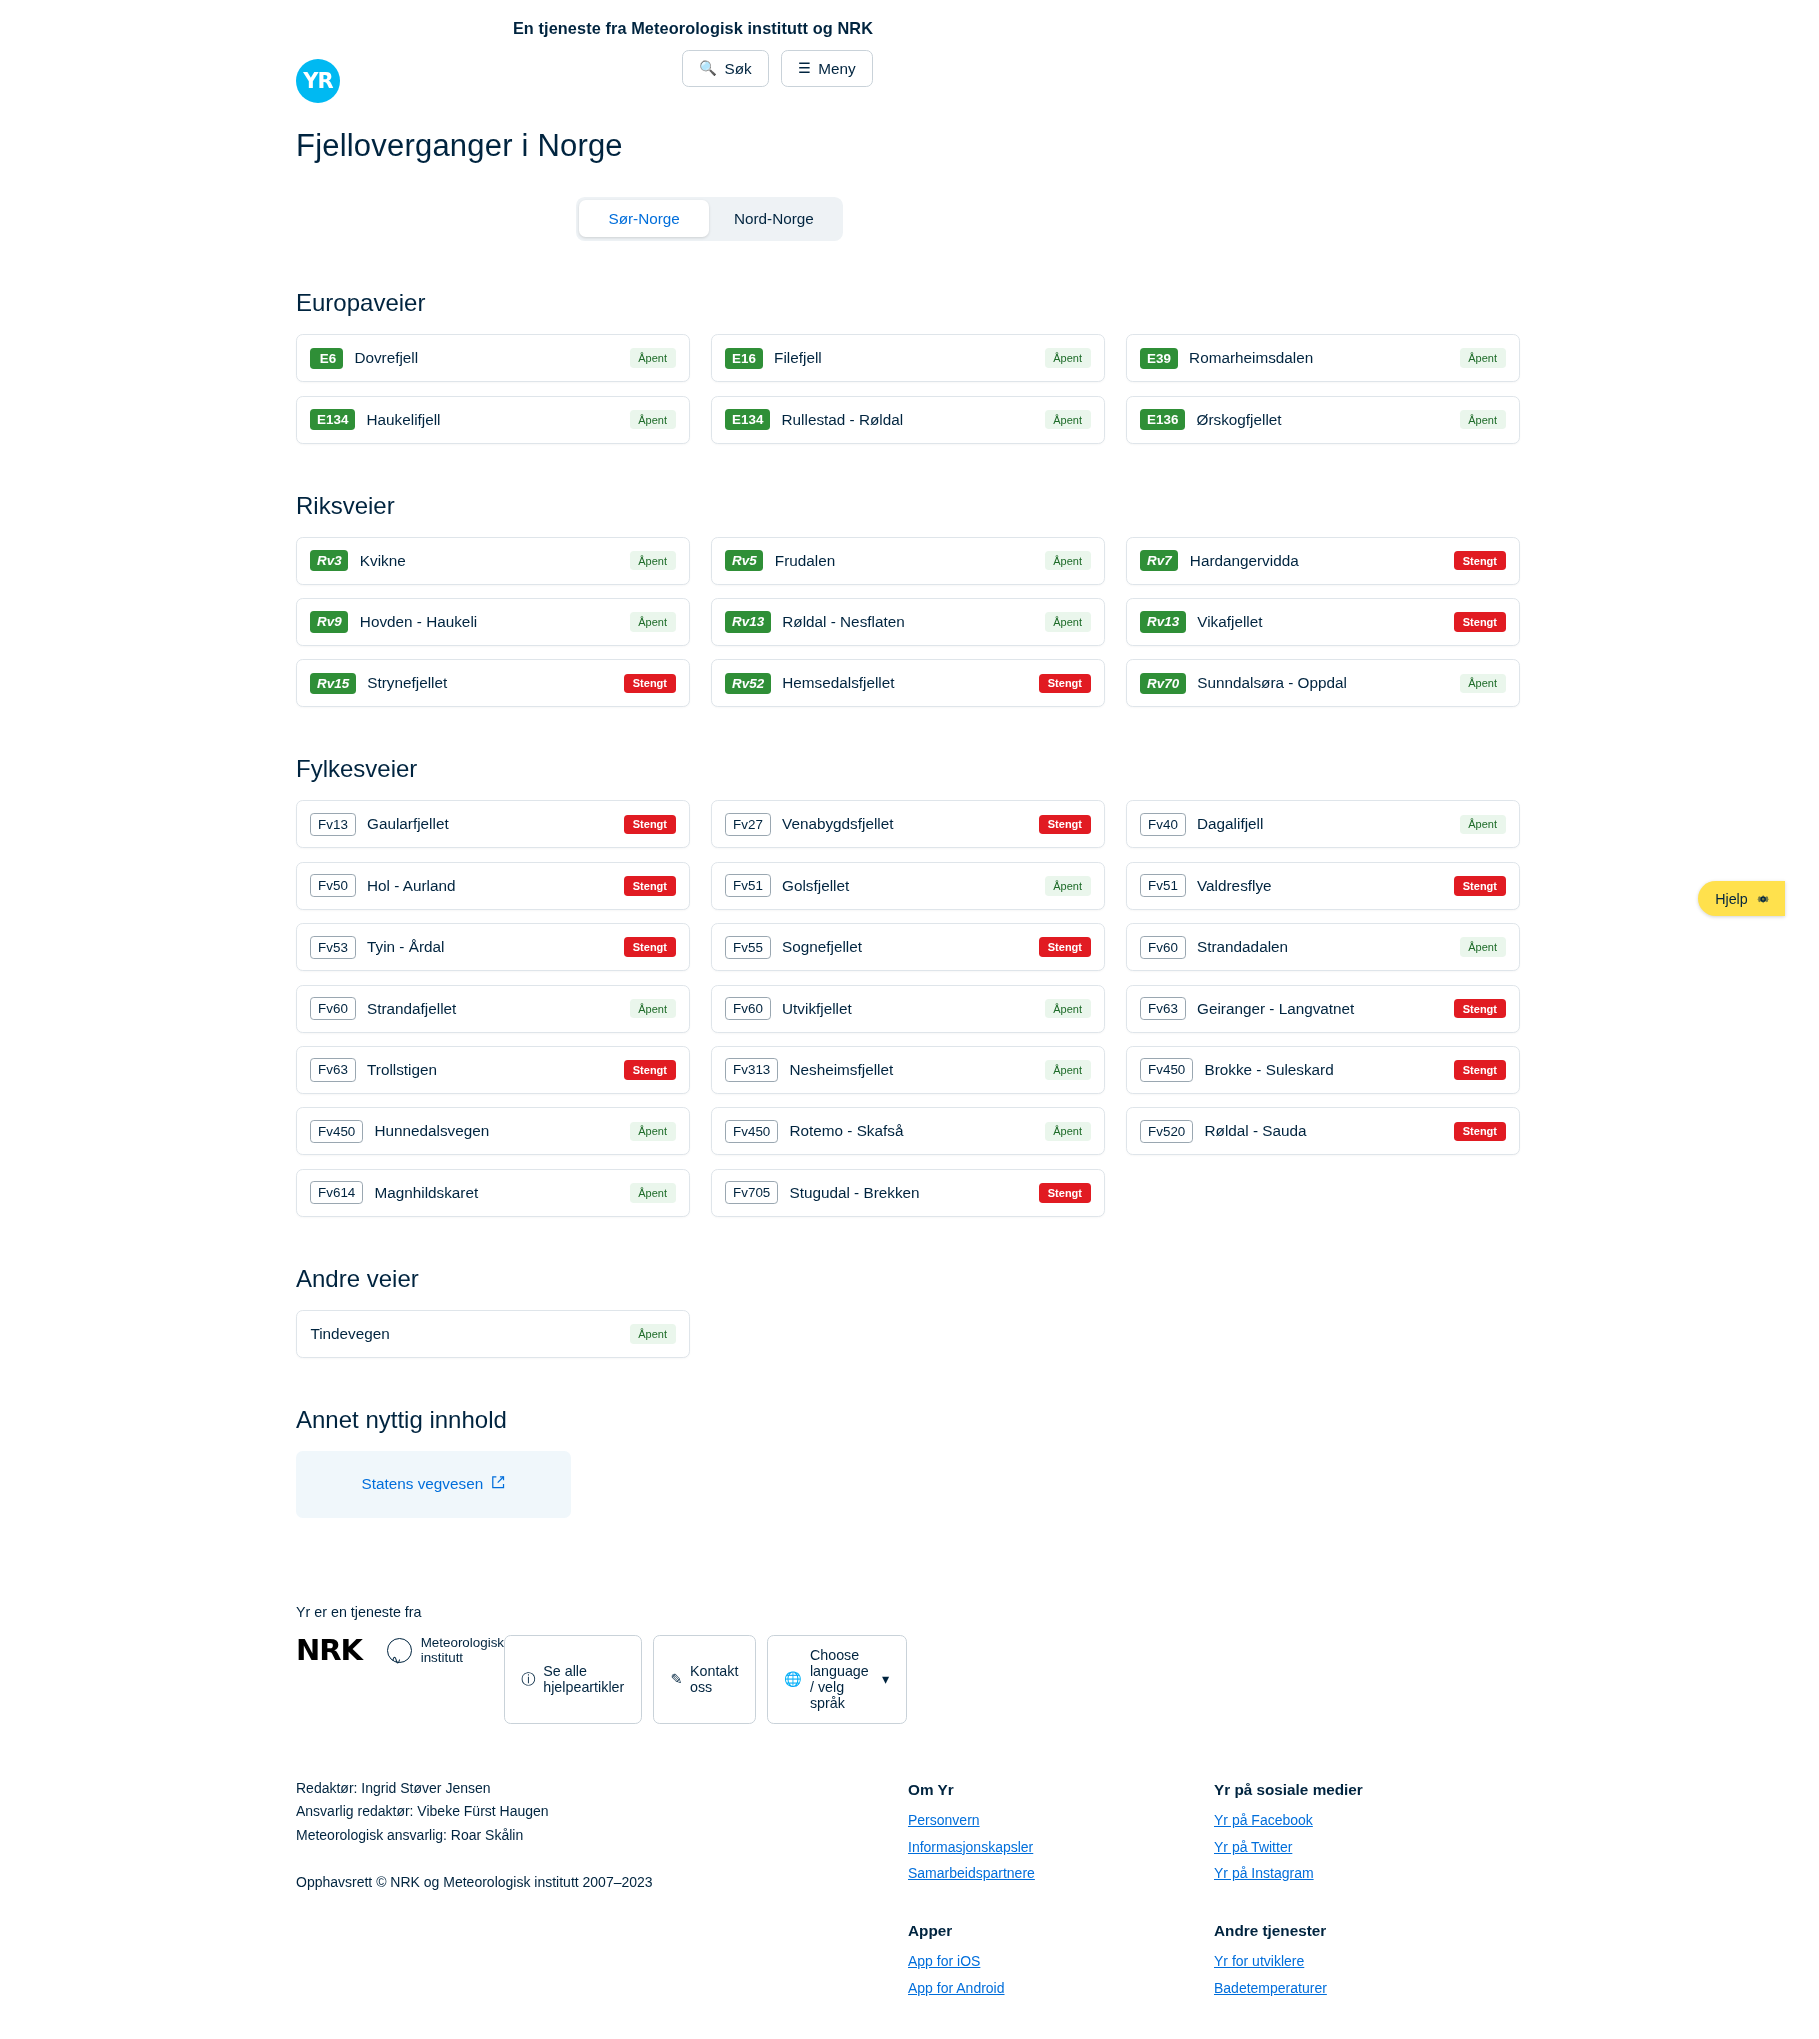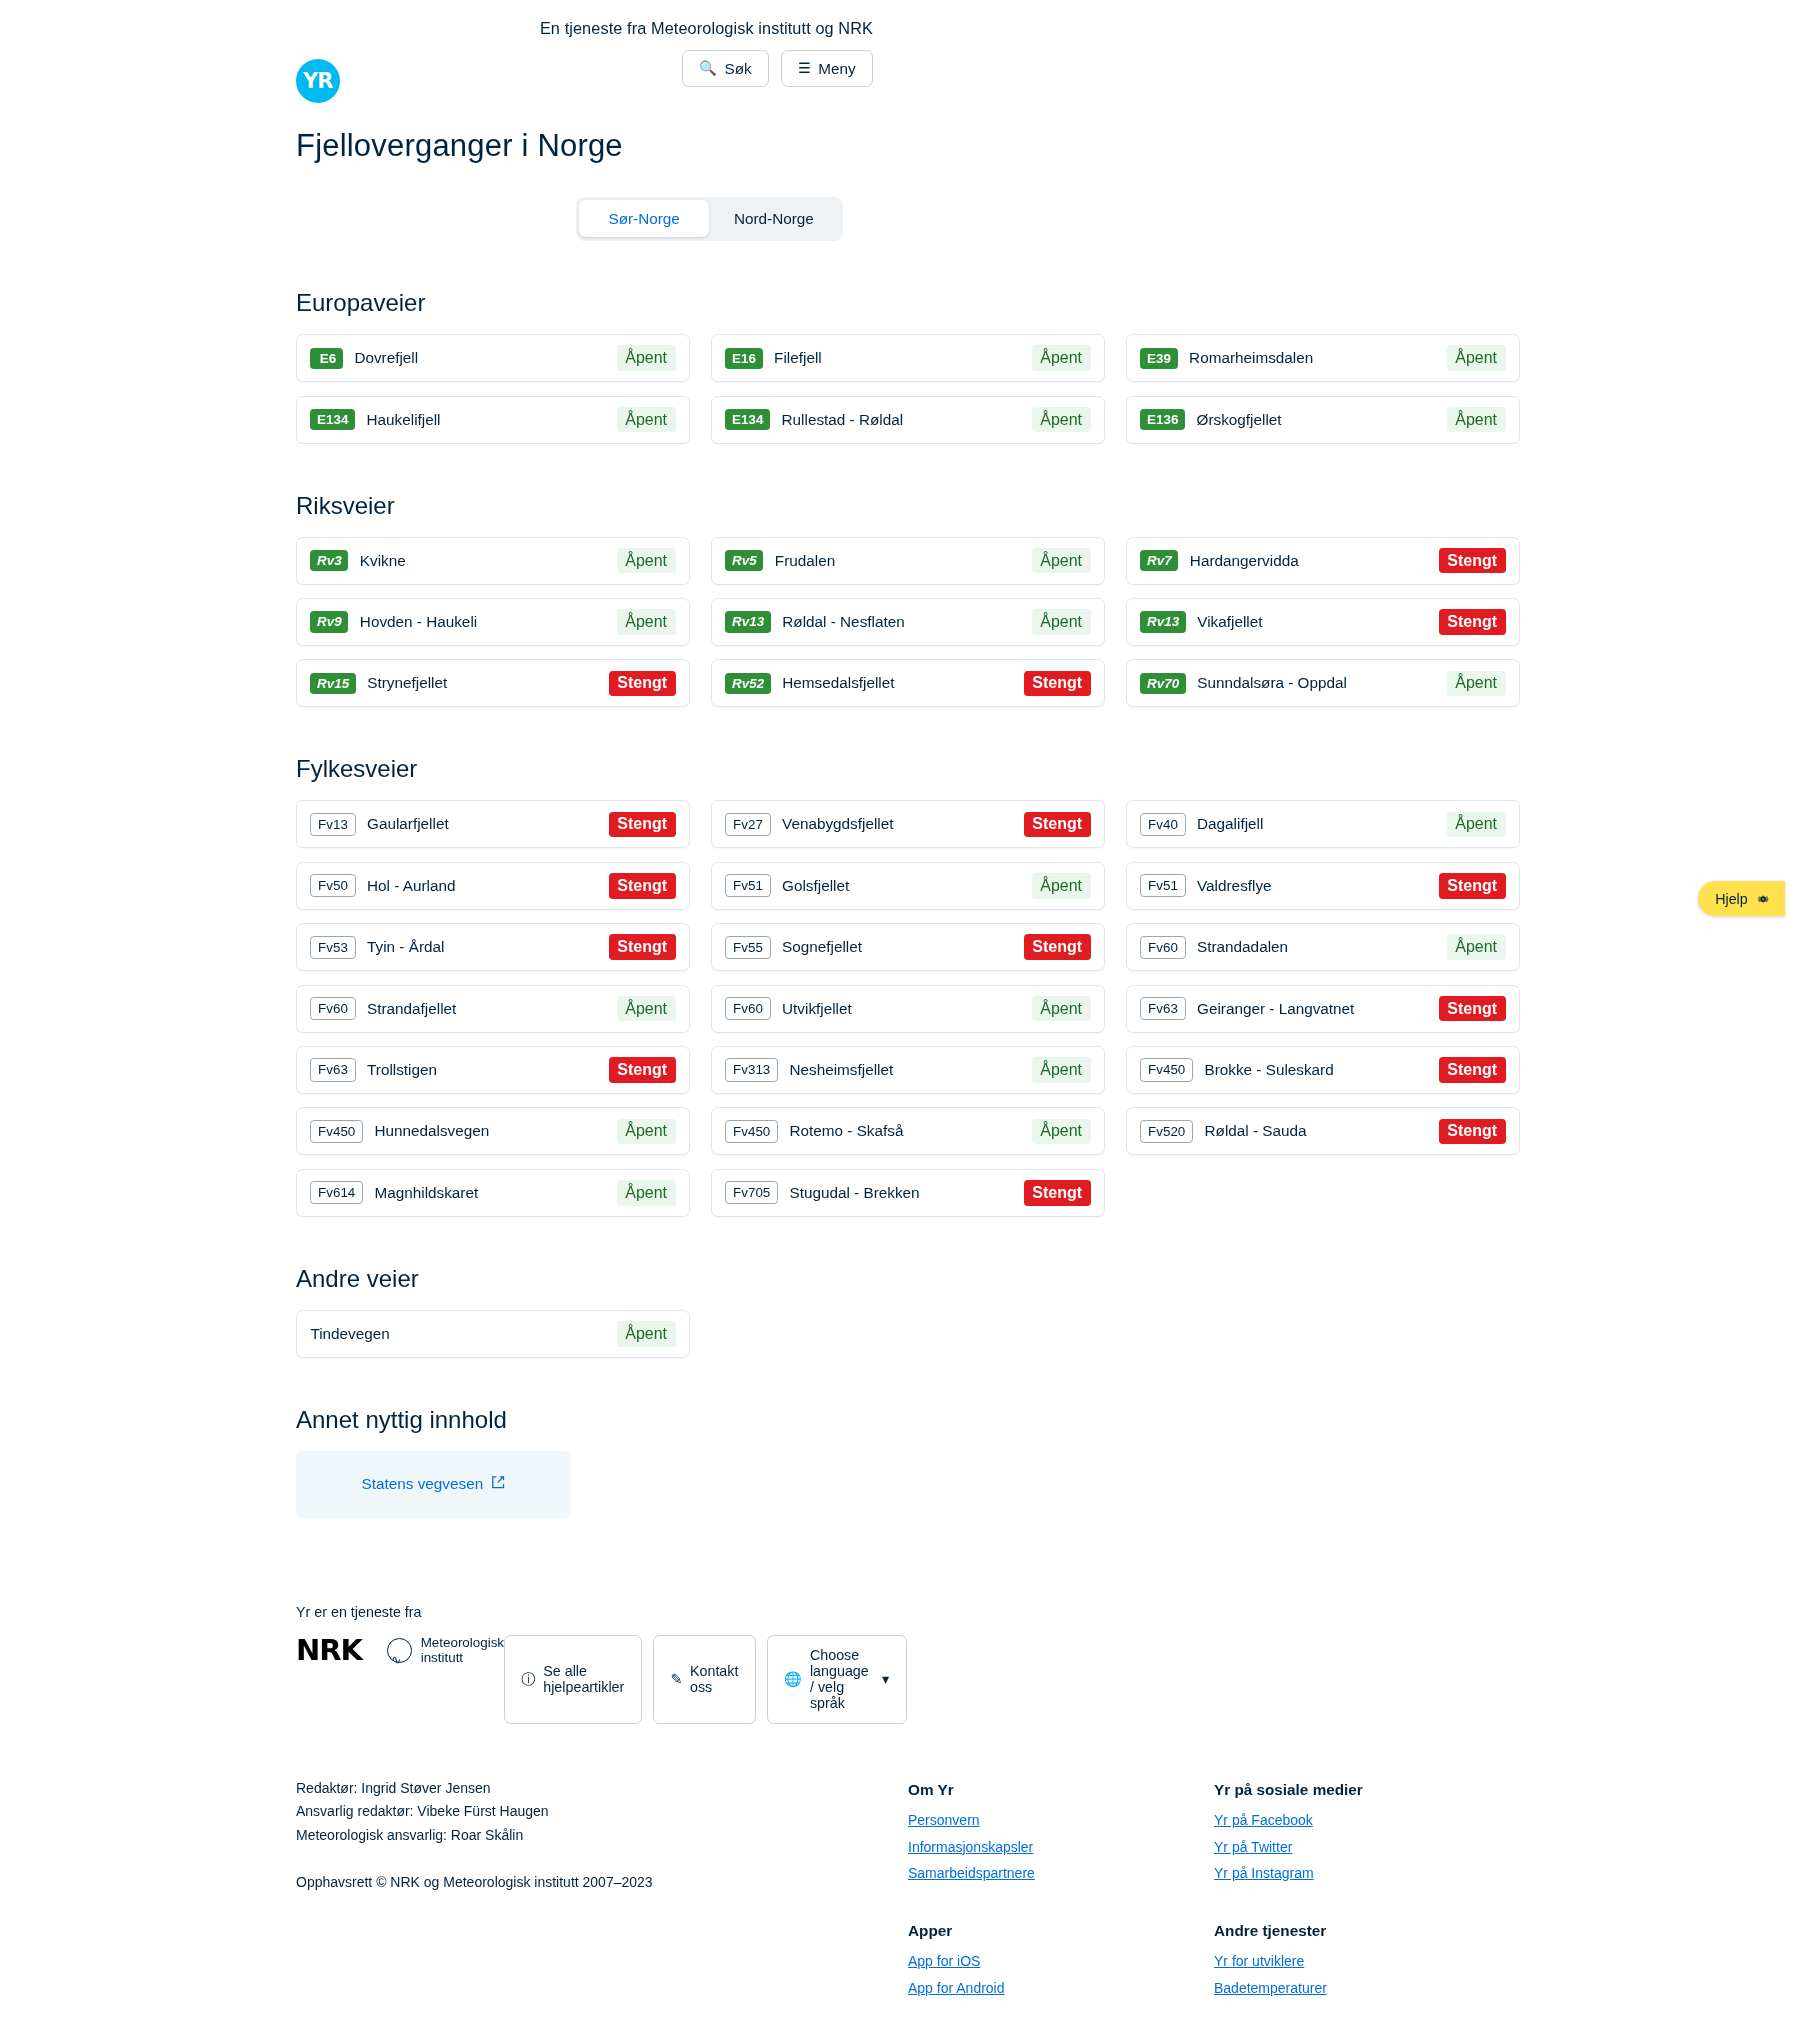--- a/index.html
+++ b/index.html
@@ -13,20 +13,21 @@
 
   .page { width: 1819px; margin: 0 auto; position: relative; }
 
   
   .topline {
     text-align: right;
     font-size: 16.3px;
     color: #00243f;
     padding: 19px 946px 0 0;
     letter-spacing: 0.1px;
+    font-weight: bold;
   }
   .header-row {
     display: flex;
     align-items: center;
     justify-content: space-between;
     padding: 21px 946px 0 296px;
   }
   .yr-logo {
     width: 44px; height: 44px;
     border-radius: 50%;
@@ -126,21 +127,21 @@
   .road-name {
     margin-left: 11.5px;
     font-size: 15.3px;
     color: #00243f;
     flex: 1;
     white-space: nowrap;
     overflow: hidden;
     text-overflow: ellipsis;
   }
   .status {
-    font-size: 16px;
+    font-size: 11px;
     border-radius: 3.8px;
     padding: 3.8px 8.6px;
     white-space: nowrap;
   }
   .status.open   { background: #eaf6ec; color: #1d6b28; }
   .status.closed { background: #e11b22; color: #fff; font-weight: 700; }
 
   
   .link-card {
     margin-top: 17px;

